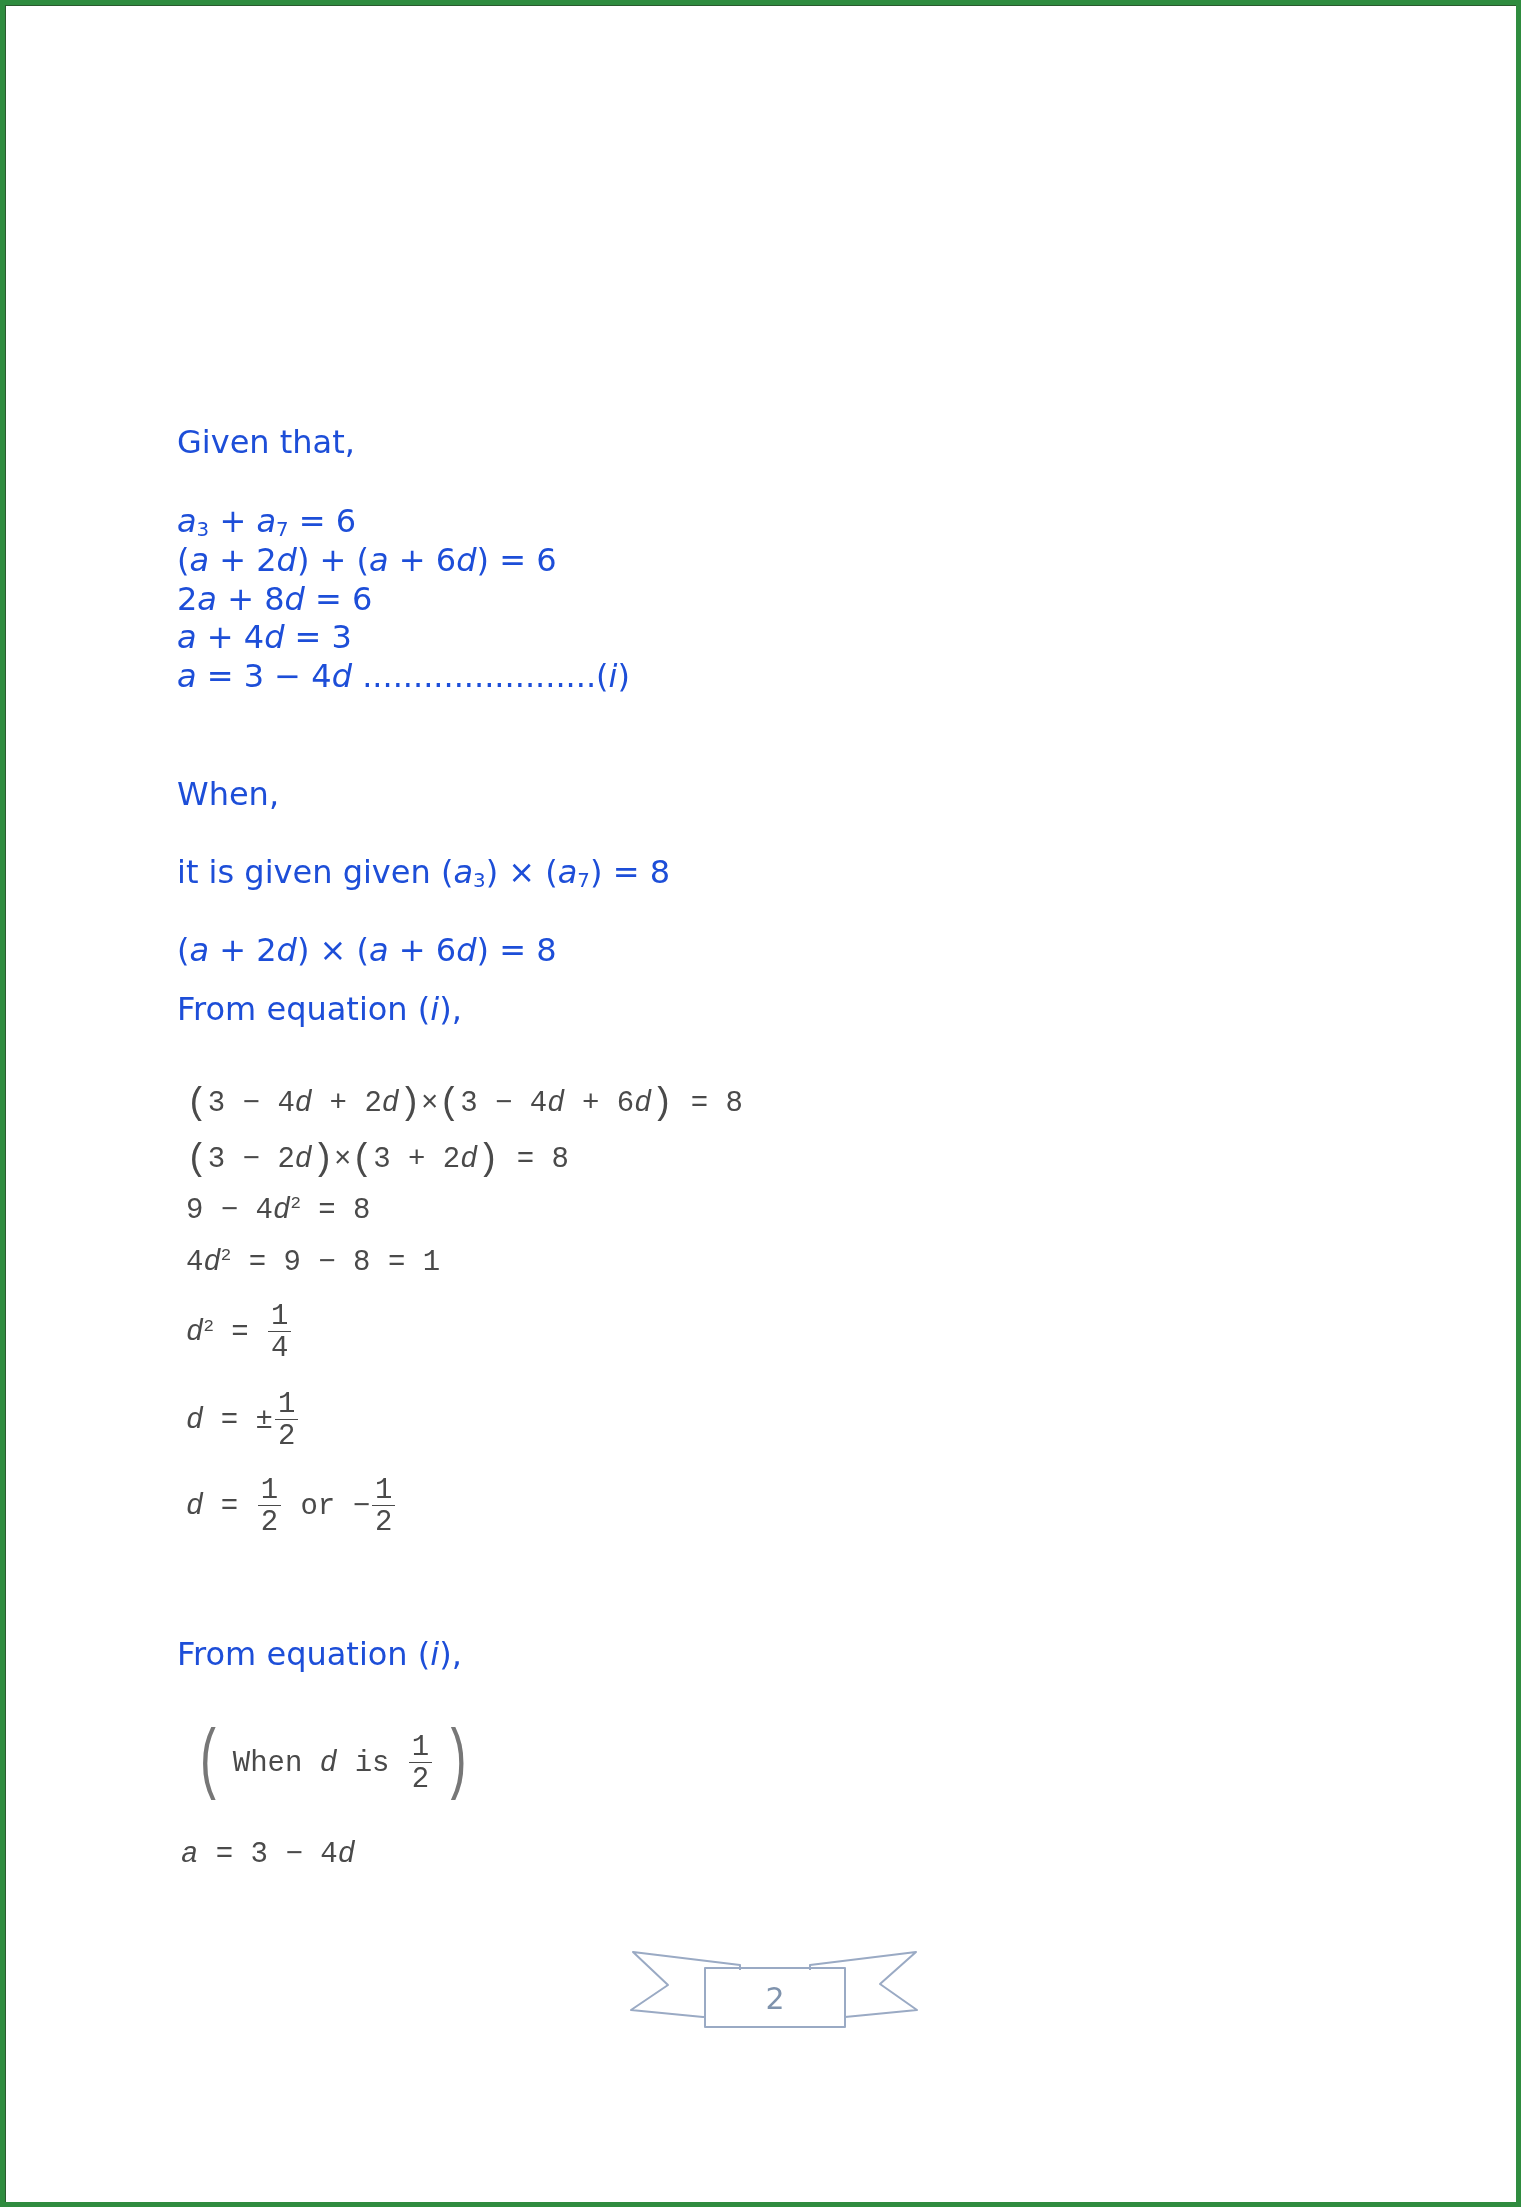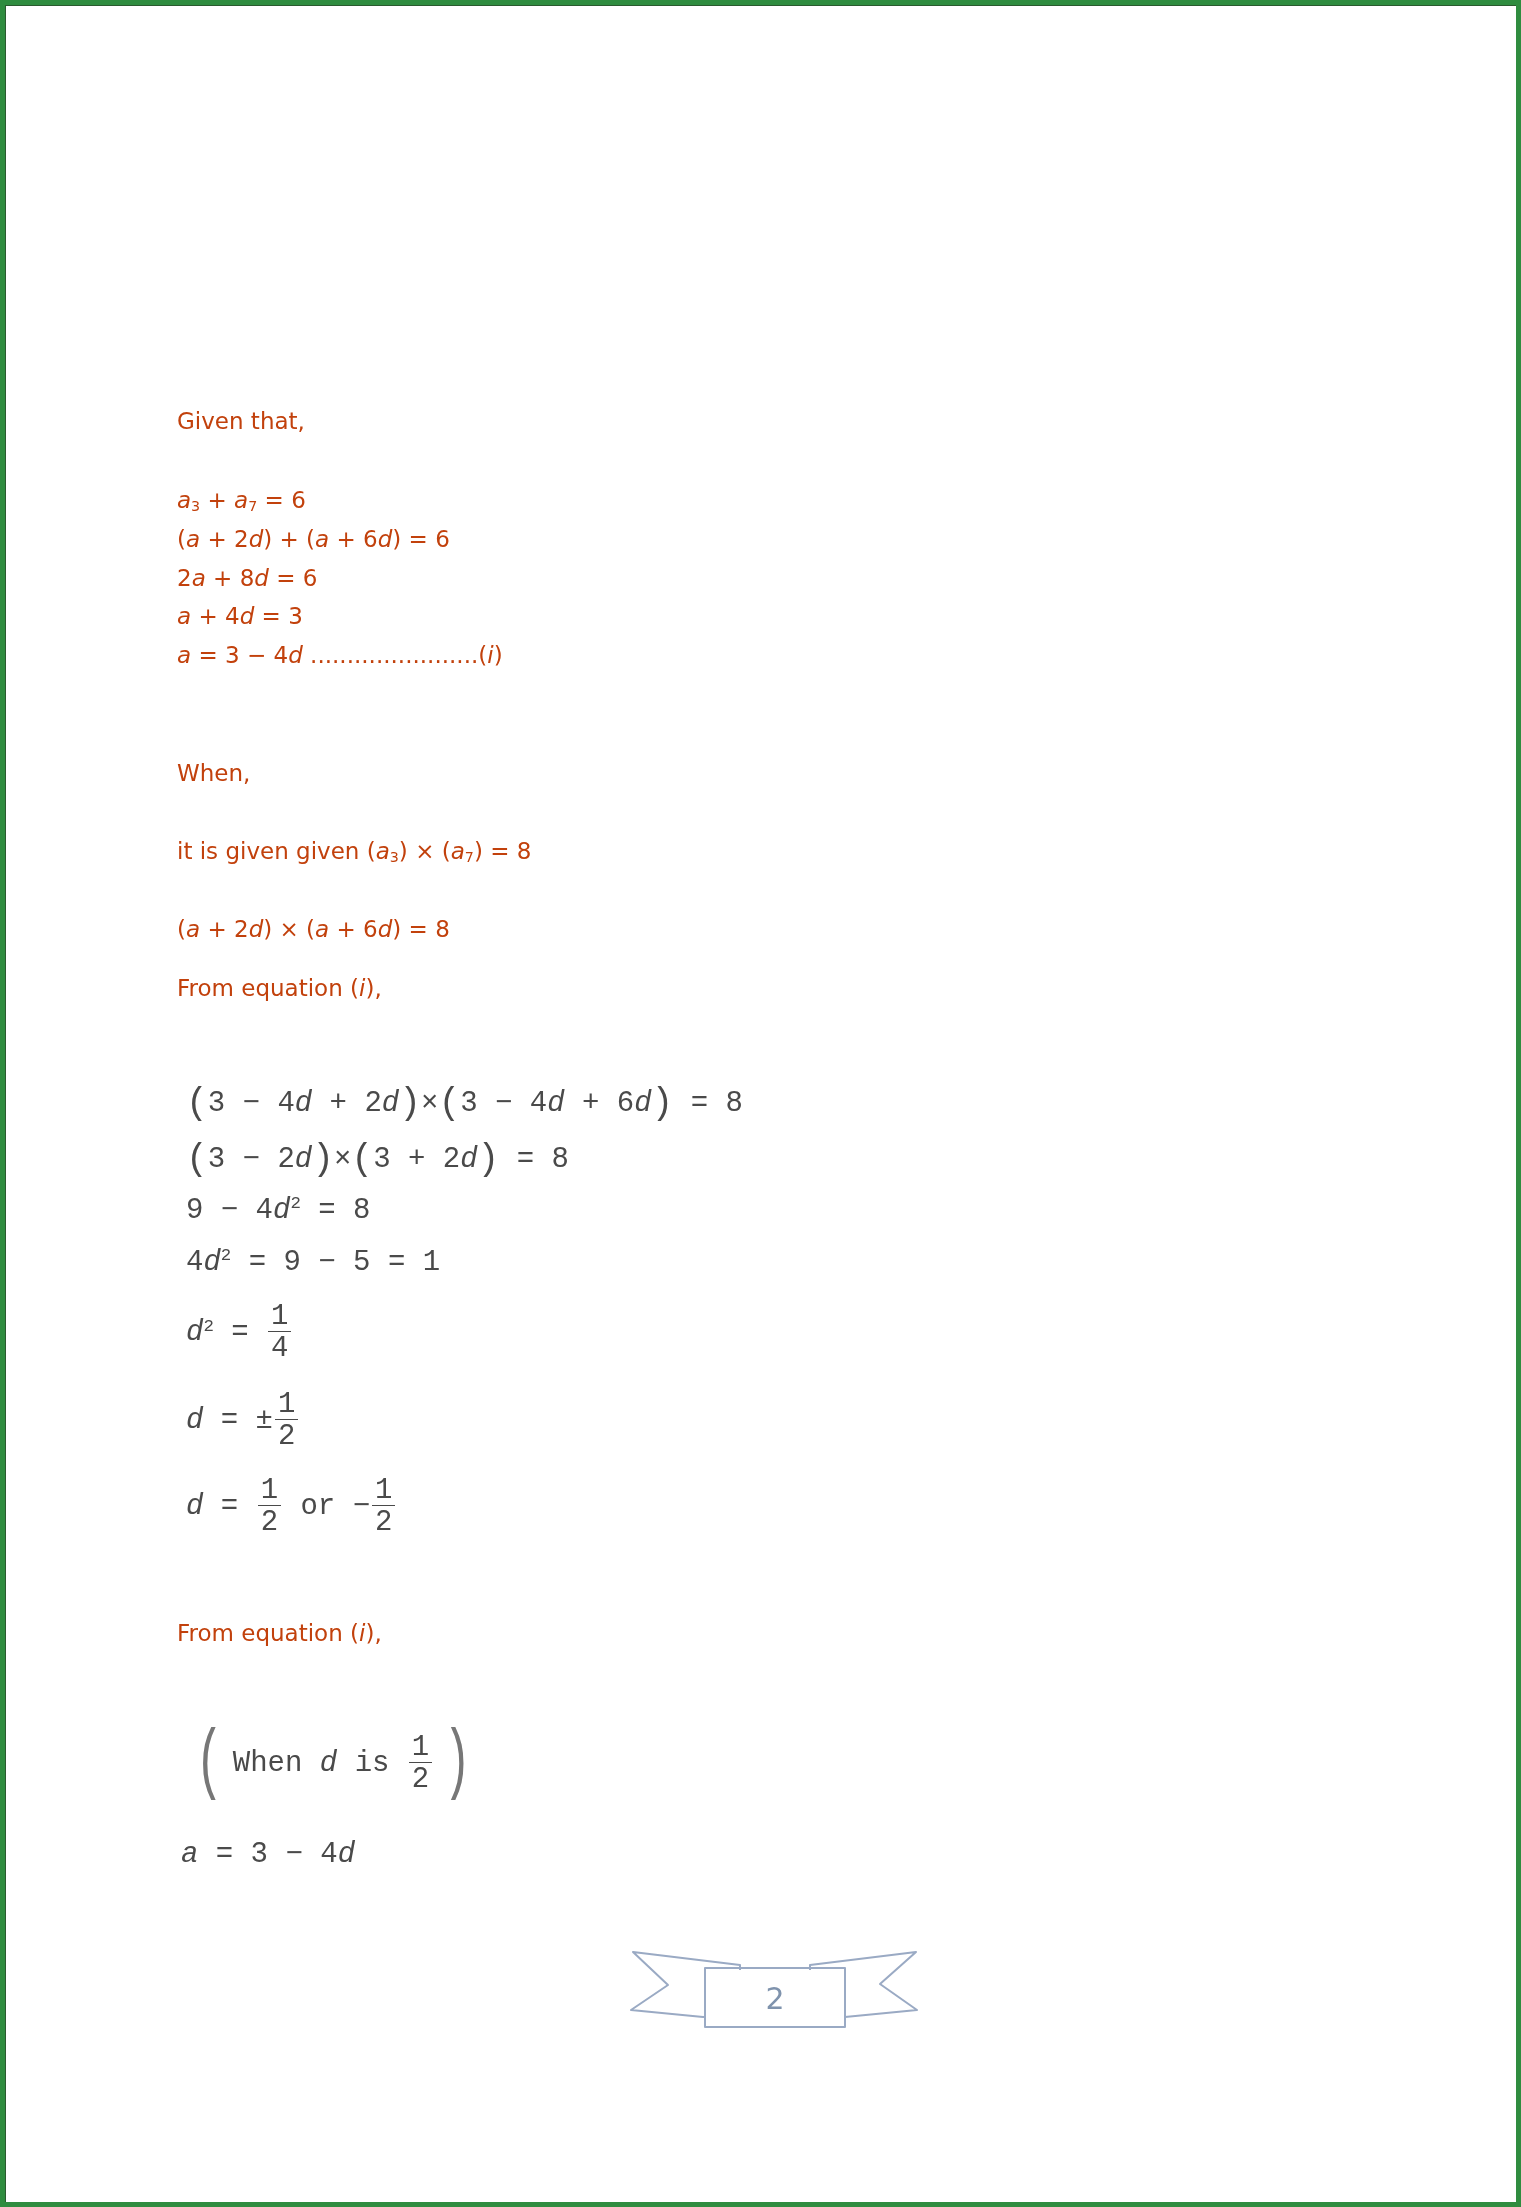--- a/index.html
+++ b/index.html
@@ -9,22 +9,23 @@
   }
   .page-frame {
     position: absolute; left: 0; top: 0; width: 1521px; height: 2207px;
     box-sizing: border-box;
     border: 5px solid #2f8c3f;
     box-shadow: inset 1px 1px 0 #2a5a2e;
     background: #ffffff;
   }
   .t {
     position: absolute; left: 177px; white-space: pre;
-    font-family: "DejaVu Sans", sans-serif; font-size: 23px; color: #c2410c;
+    font-family: "DejaVu Sans", sans-serif; font-size: 32px; color: #1d4ed8;
     line-height: 1;
+    margin-top: 16px;
   }
   .t i { font-style: italic; }
   .t sub { font-size: 0.62em; vertical-align: -0.18em; line-height: 0; }
   .m {
     position: absolute; left: 186px; white-space: pre;
     font-family: Liberation Mono, monospace; font-size: 29px; color: #4a4a4a;
     line-height: 1;
   }
   .m i { font-style: italic; }
   .m sup { font-size: 0.6em; vertical-align: 0.55em; line-height: 0; }
@@ -61,21 +62,21 @@
 <div class="t" style="top:644px"><i>a</i> = 3 − 4<i>d</i> <span>.......................</span>(<i>i</i>)</div>
 
 <div class="t" style="top:762px">When,</div>
 <div class="t" style="top:840px"><span>it is given given (</span><i>a</i><sub>3</sub><span>) × (</span><i>a</i><sub>7</sub><span>) = 8</span></div>
 <div class="t" style="top:918px">(<i>a</i> + 2<i>d</i>) × (<i>a</i> + 6<i>d</i>) = 8</div>
 <div class="t" style="top:977px">From equation (<i>i</i>),</div>
 
 <div class="m" style="top:1084px"><span class="paren">(</span>3 − 4<i>d</i> + 2<i>d</i><span class="paren">)</span>×<span class="paren">(</span>3 − 4<i>d</i> + 6<i>d</i><span class="paren">)</span> = 8</div>
 <div class="m" style="top:1140px"><span class="paren">(</span>3 − 2<i>d</i><span class="paren">)</span>×<span class="paren">(</span>3 + 2<i>d</i><span class="paren">)</span> = 8</div>
 <div class="m" style="top:1196px">9 − 4<i>d</i><sup>2</sup><span> = 8</span></div>
-<div class="m" style="top:1248px">4<i>d</i><sup>2</sup><span> = 9 − 5 = 1</span></div>
+<div class="m" style="top:1248px">4<i>d</i><sup>2</sup><span> = 9 − 8 = 1</span></div>
 
 <div class="m" style="top:1302px"><i>d</i><sup>2</sup><span> = </span><span class="frac"><span class="num">1</span><span class="den">4</span></span></div>
 
 <div class="m" style="top:1390px"><i>d</i> = ±<span class="frac"><span class="num">1</span><span class="den">2</span></span></div>
 
 <div class="m" style="top:1476px"><i>d</i> = <span class="frac"><span class="num">1</span><span class="den">2</span></span><span> or −</span><span class="frac"><span class="num">1</span><span class="den">2</span></span></div>
 
 <div class="t" style="top:1622px">From equation (<i>i</i>),</div>
 
 <div class="m" style="top:1724px; left:176px;margin-left:10px;"><span class="bigparen">(</span><span>When </span><i>d</i><span> is </span><span class="frac"><span class="num">1</span><span class="den">2</span></span><span class="bigparen">)</span></div>

